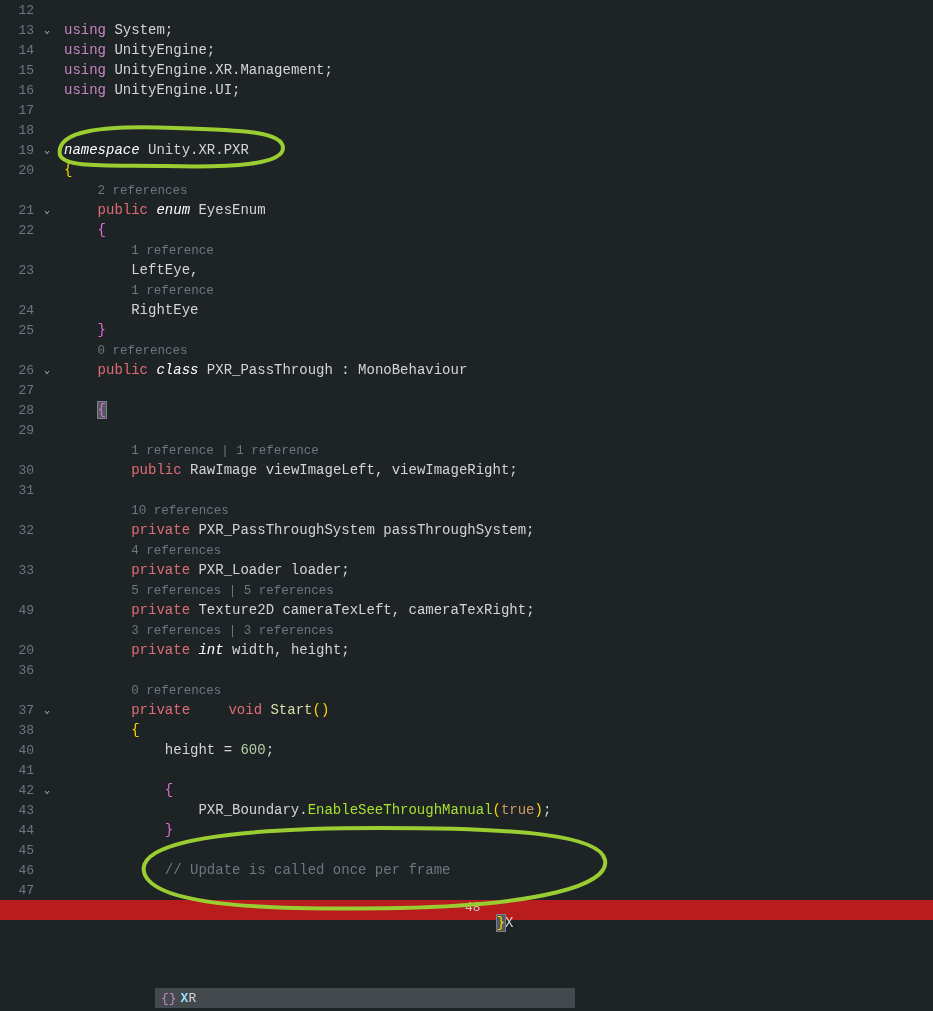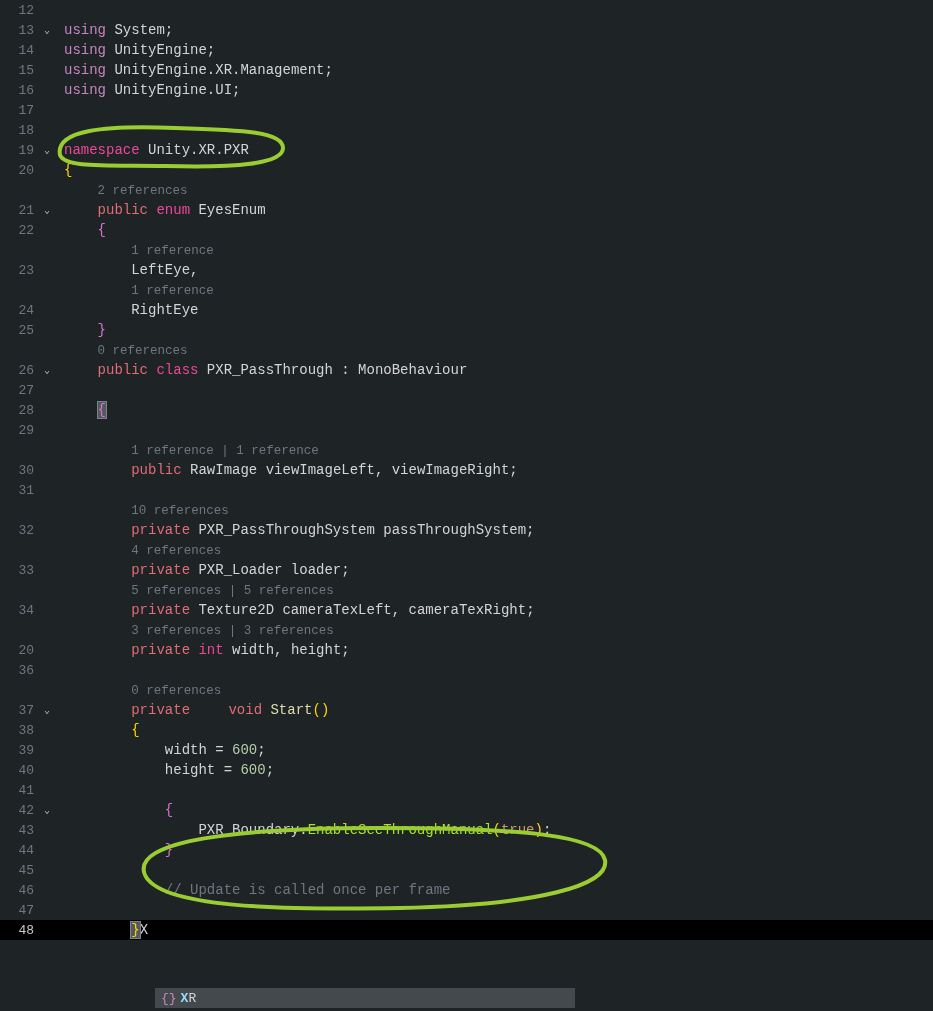--- a/index.html
+++ b/index.html
@@ -35,41 +35,41 @@
   text-align:center;
   font-size:10px;
   user-select:none;
 }
 .code { padding-left:10px; }
 .ref {
   color:#6e7681;
   font-size:12.5px;
 }
 .kw-using     { color:#c586c0;margin-top:10px; }
-.kw-red       { color:#ec4899; }
+.kw-red       { color:#ffffff;font-style:italic; }
 .kw-access    { color:#e06c75; }
 .kw-void      { color:#e06c75;margin-left:30px; }
 .ident        { color:#d4d4d4; }
 .method-yellow{ color:#dcdcaa; }
 .method-green { color:#a6e22e; }
 .num          { color:#b5cea8; }
 .true         { color:#d19a66; }
 .paren-y      { color:#ffd700; }
 .brace        { color:#ffd700; }
 .brace-p      { color:#da70d6; }
 .semi         { color:#d4d4d4; }
 .colon        { color:#d4d4d4; }
 .dot          { color:#d4d4d4; }
 .comma        { color:#d4d4d4; }
 .comment      { color:#6e7681; }
 .hl-brace {
   background:#525a60;
   outline:1px solid #7a828a;
 }
-.line-48 { background:#000000; }
+.line-48 { background:#b91c1c;flex-direction:column; }
 .popup {
   position:absolute;
   left:155px;
   top:988px;
   width:420px;
   height:20px;
   background:#43494d;
   display:flex;
   align-items:center;
   padding-left:6px;
@@ -232,21 +232,21 @@
  <span class="gutter">33</span><span class="fold"></span>
  <span class="code">        <span class="kw-access">private</span> <span class="ident">PXR_Loader</span> <span class="ident">loader</span><span class="semi">;</span></span>
 </div>
 
 <div class="line">
  <span class="gutter"></span><span class="fold"></span>
  <span class="code">        <span class="ref">5 references | 5 references</span></span>
 </div>
 
 <div class="line">
- <span class="gutter">34</span><span class="fold"></span>
+ <span class="gutter">49</span><span class="fold"></span>
  <span class="code">        <span class="kw-access">private</span> <span class="ident">Texture2D</span> <span class="ident">cameraTexLeft</span><span class="comma">,</span> <span class="ident">cameraTexRight</span><span class="semi">;</span></span>
 </div>
 
 <div class="line">
  <span class="gutter"></span><span class="fold"></span>
  <span class="code">        <span class="ref">3 references | 3 references</span></span>
 </div>
 
 <div class="line">
  <span class="gutter">20</span><span class="fold"></span>
@@ -266,24 +266,20 @@
  <span class="gutter">37</span>
  <span class="fold">⌄</span>
  <span class="code">        <span class="kw-access">private</span> <span class="kw-void">void</span> <span class="method-yellow">Start</span><span class="paren-y">(</span><span class="paren-y">)</span></span>
 </div>
 
 <div class="line">
  <span class="gutter">38</span><span class="fold"></span>
  <span class="code">        <span class="brace">{</span></span>
 </div>
 
-<div class="line">
- <span class="gutter">39</span><span class="fold"></span>
- <span class="code">            <span class="ident">width</span> <span class="ident">=</span> <span class="num">600</span><span class="semi">;</span></span>
-</div>
 
 <div class="line">
  <span class="gutter">40</span><span class="fold"></span>
  <span class="code">            <span class="ident">height</span> <span class="ident">=</span> <span class="num">600</span><span class="semi">;</span></span>
 </div>
 
 <div class="line">
  <span class="gutter">41</span><span class="fold"></span><span class="code"></span>
 </div>
 

